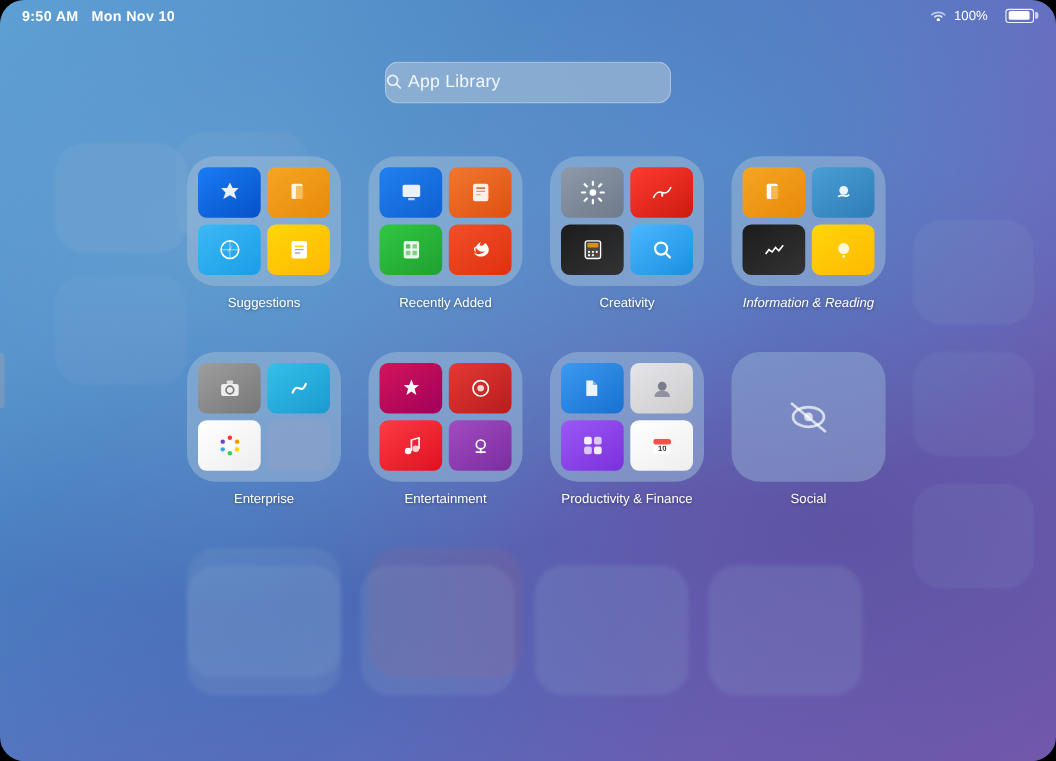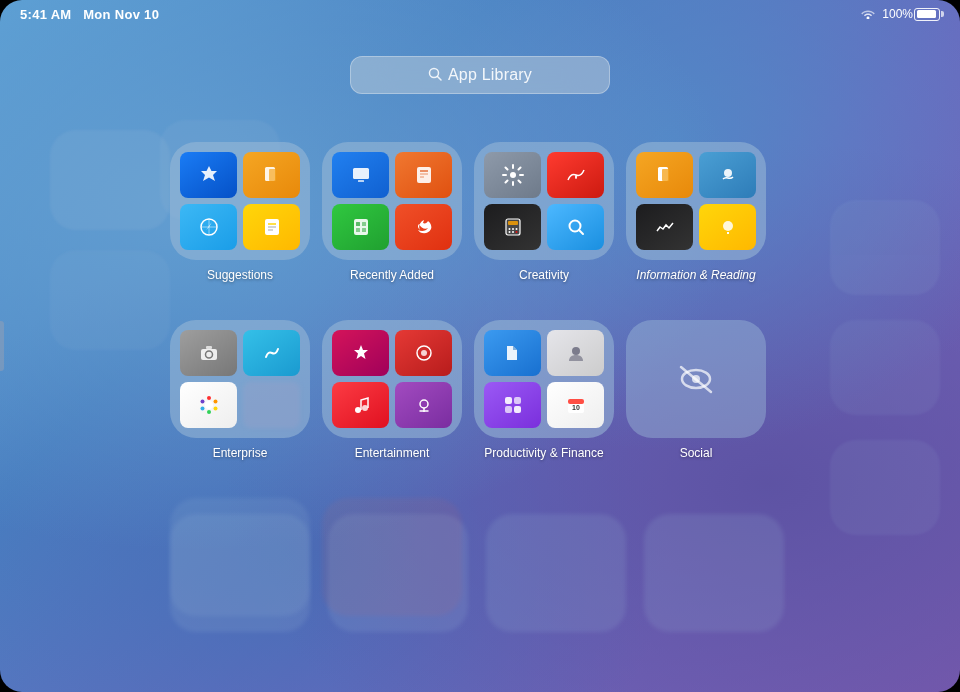--- a/index.html
+++ b/index.html
@@ -60,21 +60,21 @@
     }
 
     .wifi-icon {
       color: white;
       font-size: 14px;
     }
 
     .battery-container {
       display: flex;
       align-items: center;
-      gap: 1px;
+      gap: 16px;
     }
 
     .battery-text {
       font-size: 12px;
       font-weight: 500;
       color: white;
     }
 
     .battery-icon {
       width: 26px;
@@ -113,21 +113,21 @@
       left: 50%;
       transform: translateX(-50%);
       width: 260px;
       height: 38px;
       background: rgba(200,210,220,0.45);
       backdrop-filter: blur(20px);
       -webkit-backdrop-filter: blur(20px);
       border-radius: 12px;
       display: flex;
       align-items: center;
-      justify-content: center;
+      justify-content: flex-start;
       gap: 6px;
       z-index: 100;
       cursor: pointer;
       border: 0.5px solid rgba(255,255,255,0.3);
     }
 
     #search-icon-svg {
       color: rgba(255,255,255,0.8);
       font-size: 14px;
     }
@@ -142,21 +142,21 @@
     
     #app-grid {
       position: absolute;
       top: 120px;
       left: 50%;
       transform: translateX(-50%);
       width: 620px;
       display: grid;
       grid-template-columns: repeat(4, 140px);
       grid-template-rows: repeat(3, 160px);
-      gap: 18px 12px;
+      gap: 18px 25px;
       z-index: 50;
     }
 
     
     .app-folder {
       width: 140px;
       height: 140px;
       border-radius: 26px;
       display: flex;
       flex-direction: column;
@@ -361,21 +361,21 @@
 
   <div class="bg-bottom-icons">
     <div class="bg-folder-hint"></div>
     <div class="bg-folder-hint"></div>
     <div class="bg-folder-hint"></div>
     <div class="bg-folder-hint"></div>
   </div>
 
   <div id="status-bar">
     <div id="status-time">
-      <span>5:41 AM</span>
+      <span>9:50 AM</span>
       &nbsp;
       <span>Mon Nov 10</span>
     </div>
     <div id="status-right">
       <span class="wifi-icon">
         <svg width="16" height="13" viewBox="0 0 16 13" fill="white">
           <path d="M8 10.5c-.8 0-1.5.67-1.5 1.5s.67 1.5 1.5 1.5 1.5-.67 1.5-1.5-.67-1.5-1.5-1.5z"></path>
           <path d="M8 7.5C6.4 7.5 4.97 8.15 3.93 9.2l1.06 1.07C5.75 9.5 6.82 9 8 9s2.25.5 3.01 1.27l1.06-1.07C11.03 8.15 9.6 7.5 8 7.5z" opacity="0.8"></path>
           <path d="M8 4.5C5.34 4.5 2.95 5.57 1.2 7.32l1.06 1.07C3.72 6.84 5.76 6 8 6s4.28.84 5.74 2.39l1.06-1.07C13.05 5.57 10.66 4.5 8 4.5z" opacity="0.6"></path>
         </svg>

